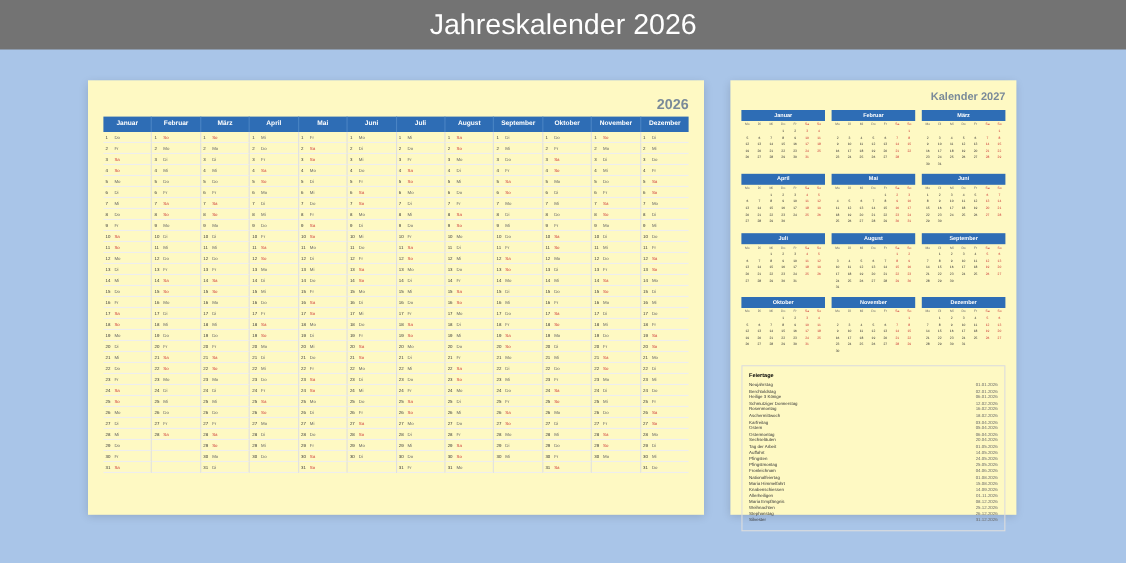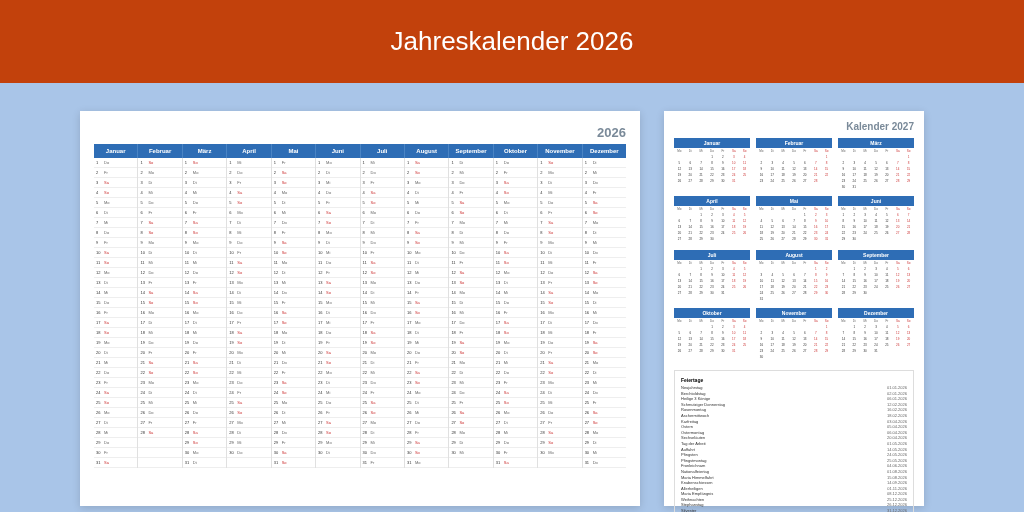--- a/index.html
+++ b/index.html
@@ -1,19 +1,19 @@
 <!DOCTYPE html>
 <html><head>
 <meta charset="utf-8">
 <style>
 *{margin:0;padding:0;box-sizing:border-box}
 body{font-family:Arial,sans-serif;background:#a9c5e8;width:1024px;height:512px;overflow:hidden}
-.header{background:#c2410c;color:#fff;text-align:center;padding:26px 0;font-size:26px;font-weight:400}
+.header{background:#737373;color:#fff;text-align:center;padding:7px 0;font-size:26px;font-weight:400}
 .content{display:flex;gap:24px;padding:28px 80px;align-items:flex-start}
-.sheet{background:#ffffff;box-shadow:0 2px 8px rgba(0,0,0,0.15)}
+.sheet{background:#fef9c3;box-shadow:0 2px 8px rgba(0,0,0,0.15)}
 .sheet1{width:560px;height:395px;padding:14px}
 .sheet2{width:260px;height:395px;padding:10px}
 .year-label{text-align:right;color:#7a8a99;font-size:13px;font-weight:bold;margin-bottom:4px}
 .months-row{display:flex;background:#2e6db5}
 .month-h{flex:1;color:#fff;font-size:6px;font-weight:bold;text-align:center;padding:4px 0;border-right:1px solid #4a84c4}
 .month-h:last-child{border-right:none}
 .days-grid{display:flex}
 .month-col{flex:1;border-right:1px solid #e0e0e0}
 .month-col:last-child{border-right:none}
 .day-row{height:10px;border-bottom:1px solid #eee;font-size:4px;padding:1px 2px;display:flex;align-items:center;gap:2px}

